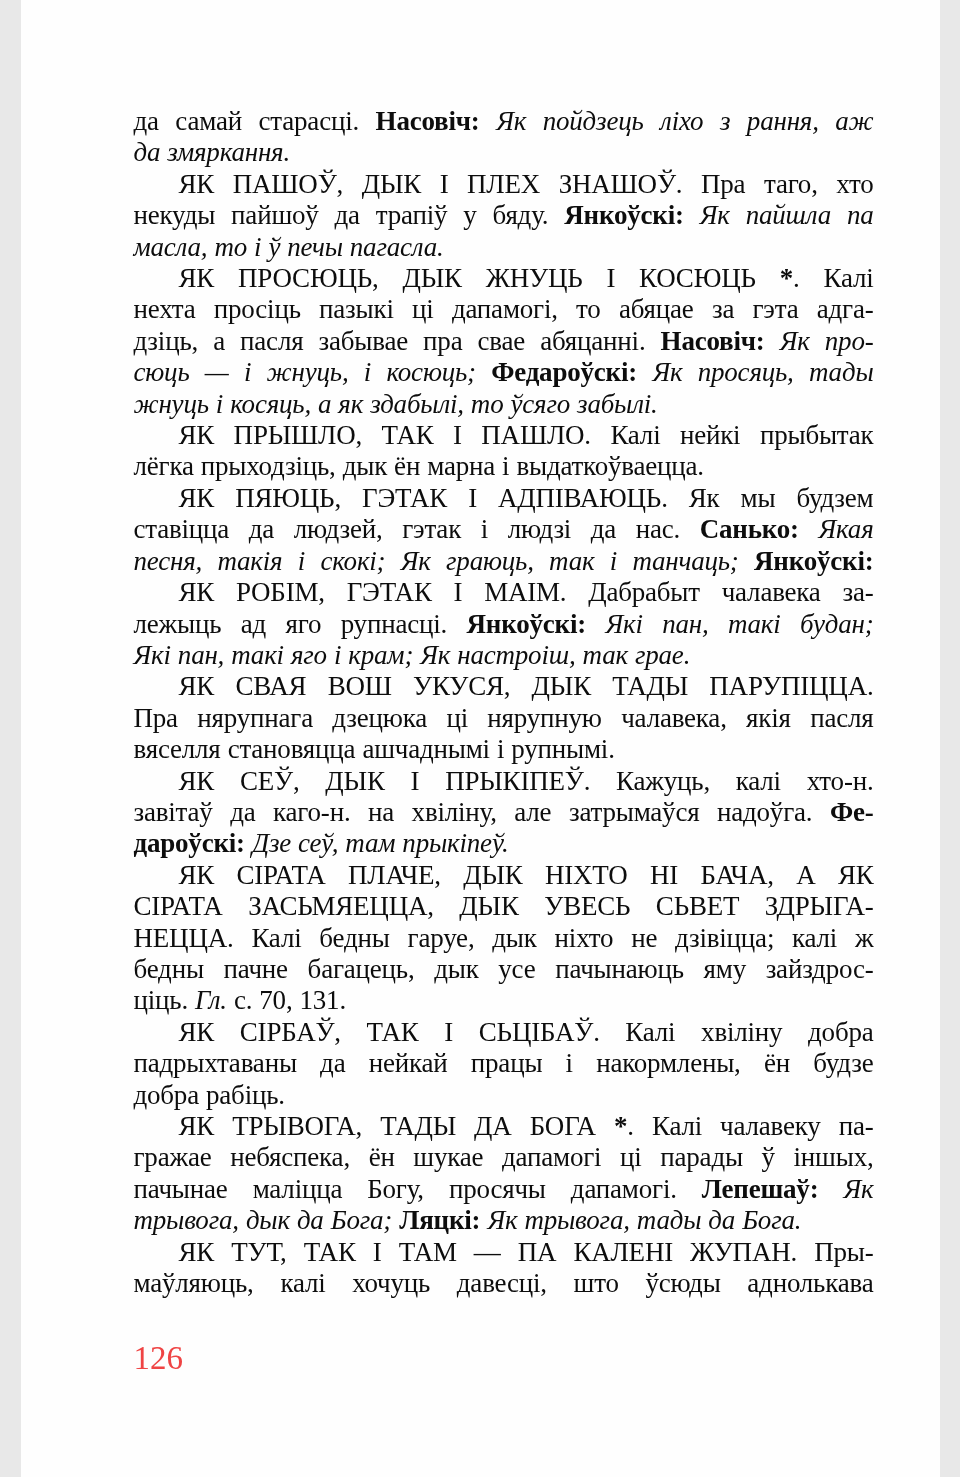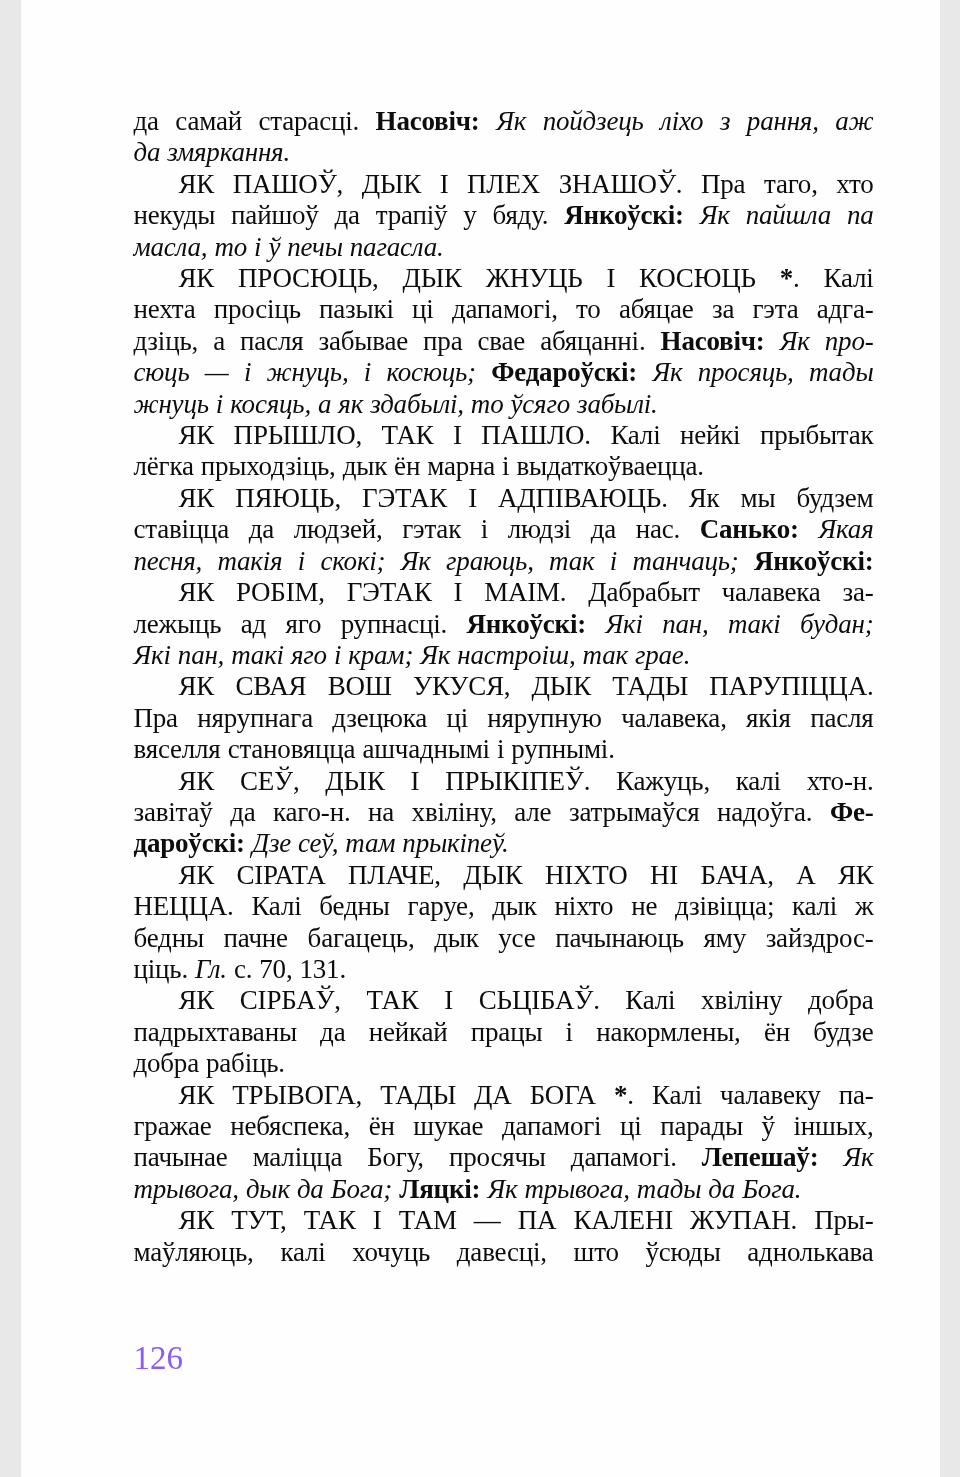--- a/index.html
+++ b/index.html
@@ -39,21 +39,21 @@
   .line.ind { padding-left: 45px; }
   .seg-n { font-weight: normal; font-style: normal; }
   .seg-b { font-weight: bold; font-style: normal; }
   .seg-i { font-weight: normal; font-style: italic; }
   .page-number {
     position: absolute;
     left: 113px;
     top: 1340px;
     font-size: 33px;
     line-height: 36px;
-    color: #8b5cf6;
+    color: #ef4444;
   }
 </style>
 </head>
 <body>
 
 <div class="page">
   <div class="text-column">
       <div class="para">
         <div class="line j"><span class="seg-n">да самай старасці. </span><span class="seg-b">Насовіч: </span><span class="seg-i">Як пойдзець ліхо з рання, аж</span></div>
         <div class="line"><span class="seg-i">да змяркання.</span></div>
@@ -89,20 +89,21 @@
         <div class="line j"><span class="seg-n">Пра нярупнага дзецюка ці нярупную чалавека, якія пасля</span></div>
         <div class="line"><span class="seg-n">вяселля становяцца ашчаднымі і рупнымі.</span></div>
       </div>
       <div class="para">
         <div class="line j ind"><span class="seg-n">ЯК СЕЎ, ДЫК І ПРЫКІПЕЎ. Кажуць, калі хто-н.</span></div>
         <div class="line j"><span class="seg-n">завітаў да каго-н. на хвіліну, але затрымаўся надоўга. </span><span class="seg-b">Фе-</span></div>
         <div class="line"><span class="seg-b">дароўскі: </span><span class="seg-i">Дзе сеў, там прыкіпеў.</span></div>
       </div>
       <div class="para">
         <div class="line j ind"><span class="seg-n">ЯК СІРАТА ПЛАЧЕ, ДЫК НІХТО НІ БАЧА, А ЯК</span></div>
+        <div class="line j"><span class="seg-n">СІРАТА ЗАСЬМЯЕЦЦА, ДЫК УВЕСЬ СЬВЕТ ЗДРЫГА-</span></div>
         <div class="line j"><span class="seg-n">НЕЦЦА. Калі бедны гаруе, дык ніхто не дзівіцца; калі ж</span></div>
         <div class="line j"><span class="seg-n">бедны пачне багацець, дык усе пачынаюць яму зайздрос-</span></div>
         <div class="line"><span class="seg-n">ціць. </span><span class="seg-i">Гл.</span><span class="seg-n"> с. 70, 131.</span></div>
       </div>
       <div class="para">
         <div class="line j ind"><span class="seg-n">ЯК СІРБАЎ, ТАК І СЬЦІБАЎ. Калі хвіліну добра</span></div>
         <div class="line j"><span class="seg-n">падрыхтаваны да нейкай працы і накормлены, ён будзе</span></div>
         <div class="line"><span class="seg-n">добра рабіць.</span></div>
       </div>
       <div class="para">

